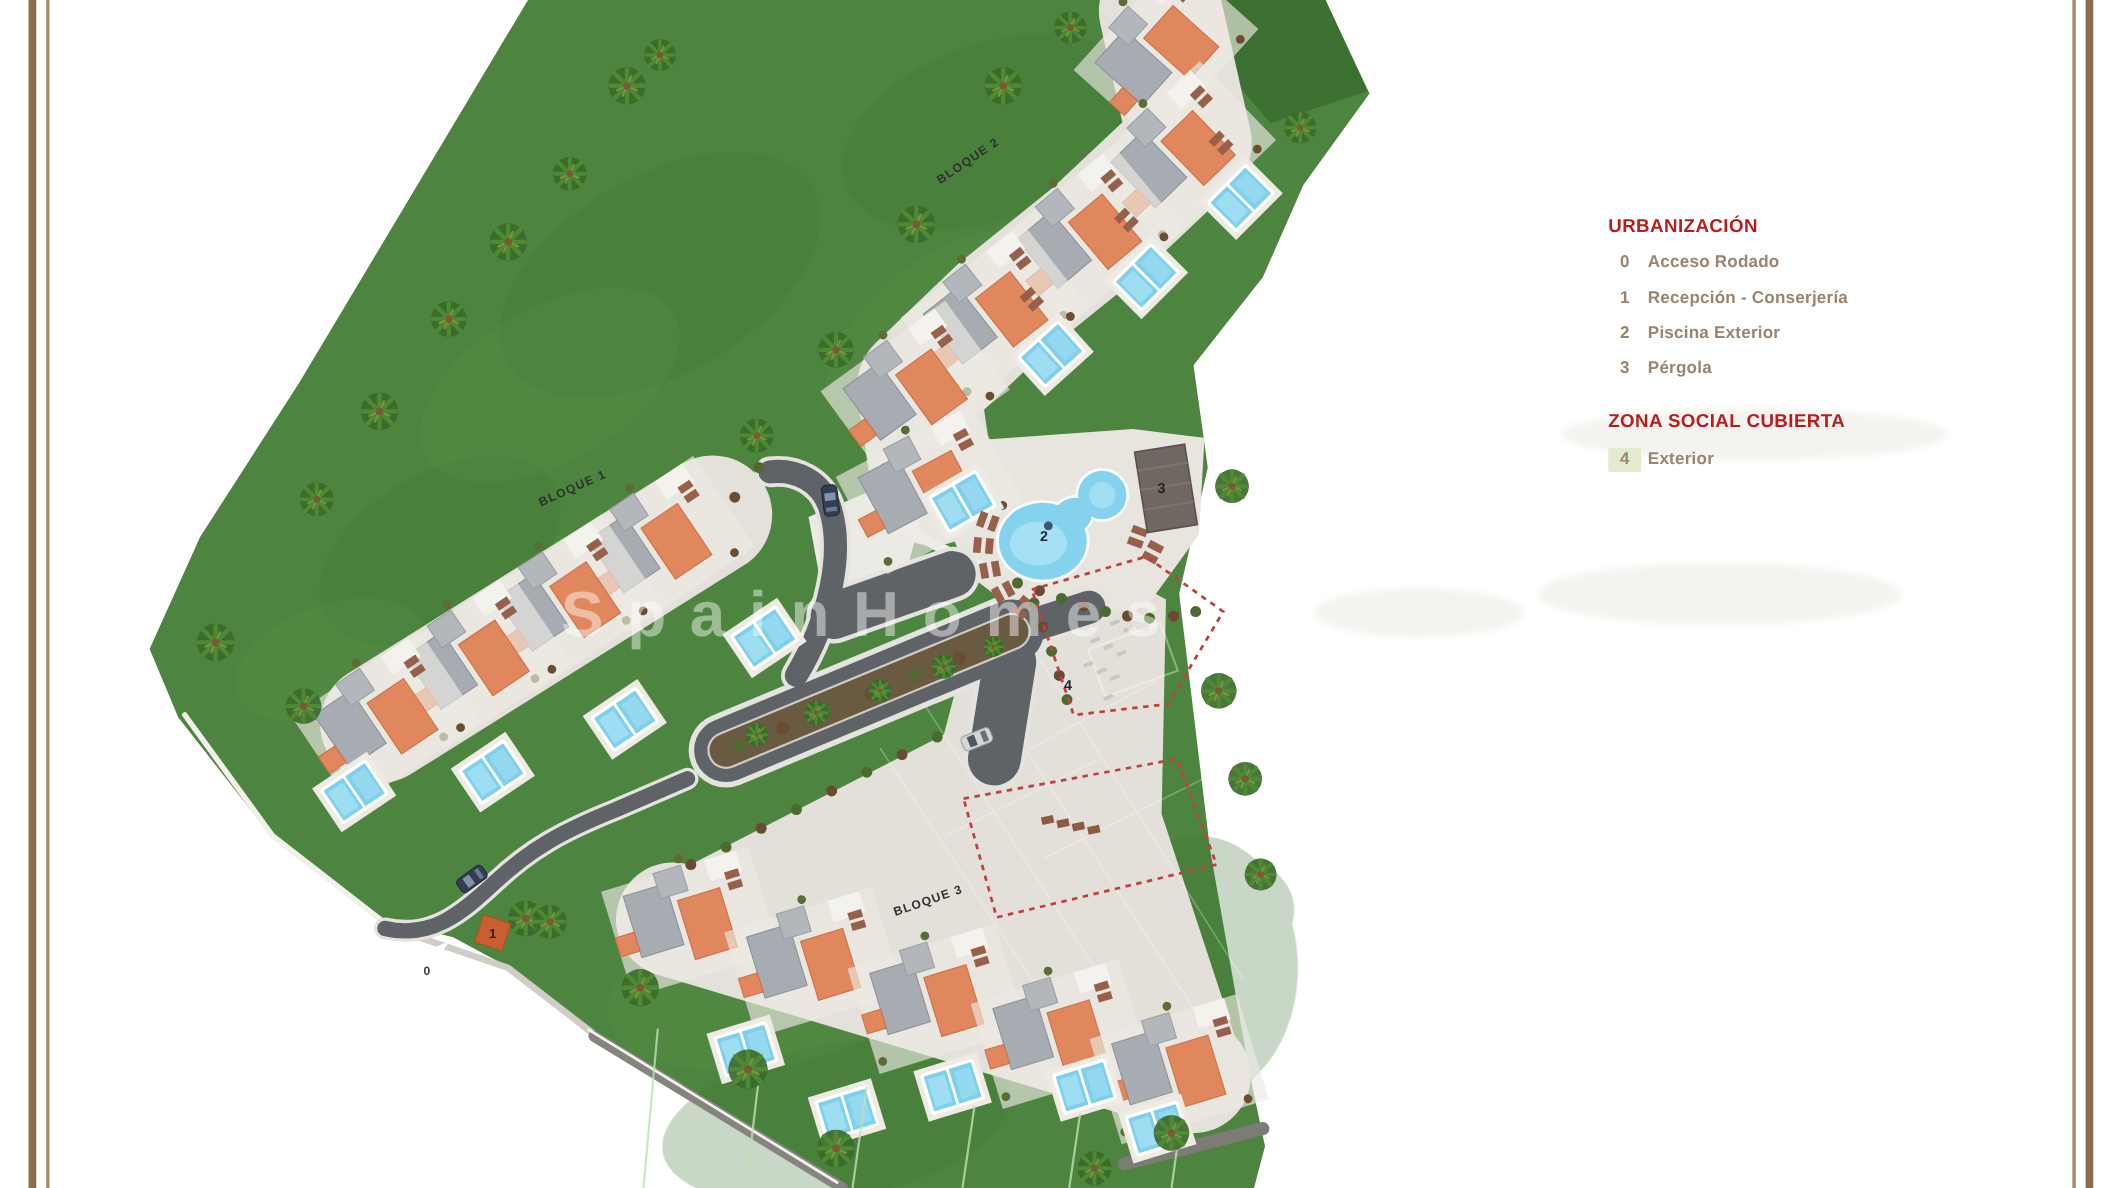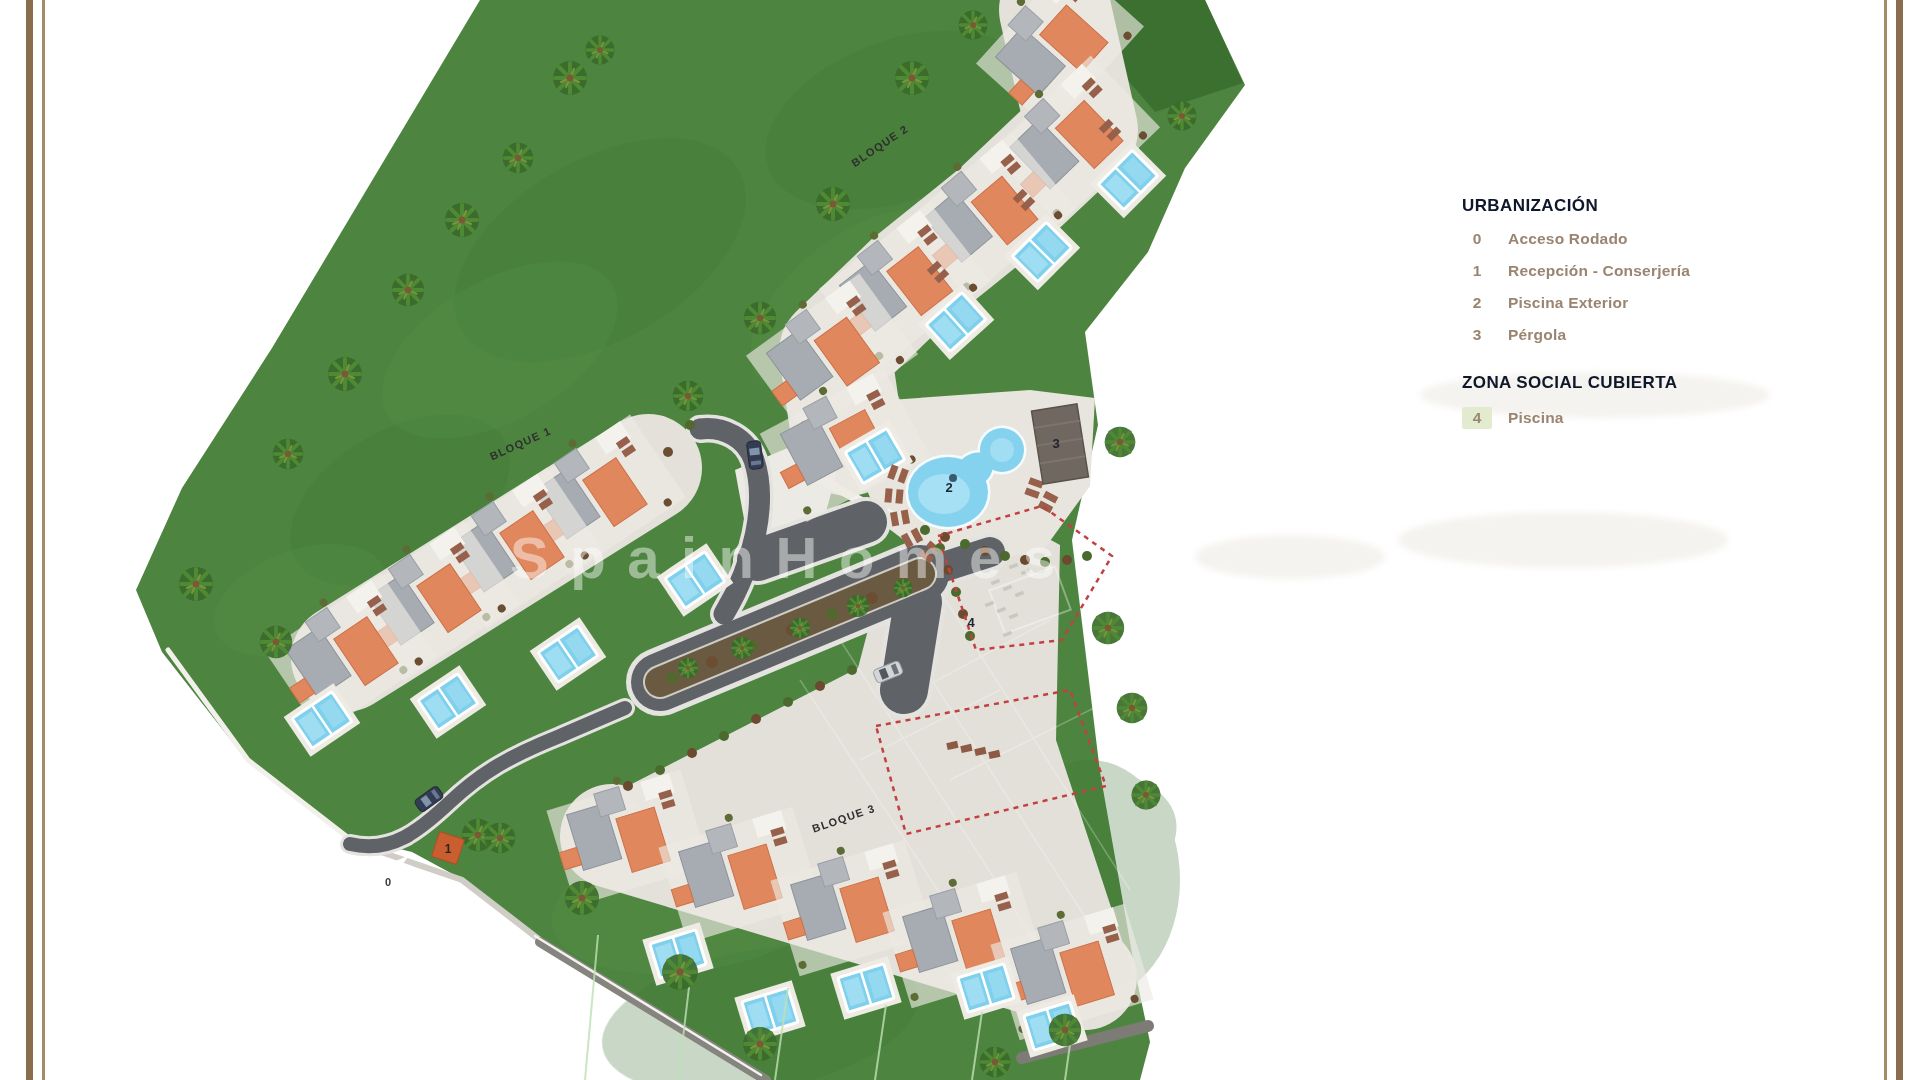--- a/index.html
+++ b/index.html
@@ -1,25 +1,25 @@
 <!DOCTYPE html>
 <html><head>
 <meta charset="utf-8">
 <style>
   html,body{margin:0;padding:0;background:#ffffff;}
   .page{position:relative;width:1920px;height:1080px;background:#ffffff;overflow:hidden;
         font-family:"Liberation Sans", sans-serif;}
   .vline{position:absolute;top:0;height:100%;}
   .plan-svg{position:absolute;left:0;top:0;}
   .legend{position:absolute;left:1462px;top:196px;width:340px;z-index:2;}
-  .legend .title{font-size:17px;font-weight:bold;letter-spacing:.4px;color:#0f172a;margin:0 0 14px 0;}
+  .legend .title{font-size:17px;font-weight:bold;letter-spacing:.4px;color:#b91c1c;margin:0 0 14px 0;}
   .legend .row{display:flex;align-items:center;margin:0 0 14px 0;color:#9a8570;font-weight:bold;font-size:15.5px;}
   .legend .num{width:30px;text-align:center;flex:0 0 30px;}
   .legend .num.hl{background:#e3ebcf;border-radius:2px;padding:2px 0;}
-  .legend .lbl{margin-left:16px;letter-spacing:.2px;}
+  .legend .lbl{margin-left:6px;letter-spacing:.2px;}
   .legend .sec2{margin-top:29px;}
   .blob{position:absolute;background:#f5f3ef;border-radius:50%;filter:blur(3px);z-index:1;}
 </style>
 </head>
 <body>
 
 <div class="page">
 
   <div class="vline" style="left:26px;width:7px;background:#8a6d4e;"></div>
   <div class="vline" style="left:42px;width:3px;background:#a58a68;"></div>
@@ -381,17 +381,17 @@
       <span class="lbl">Piscina Exterior</span>
     </div>
     <div class="row">
       <span class="num">3</span>
       <span class="lbl">Pérgola</span>
     </div>
 
     <div class="title sec2">ZONA SOCIAL CUBIERTA</div>
     <div class="row">
       <span class="num hl">4</span>
-      <span class="lbl">Piscina</span>
+      <span class="lbl">Exterior</span>
     </div>
   </div>
 
 </div>
 
 </body></html>

